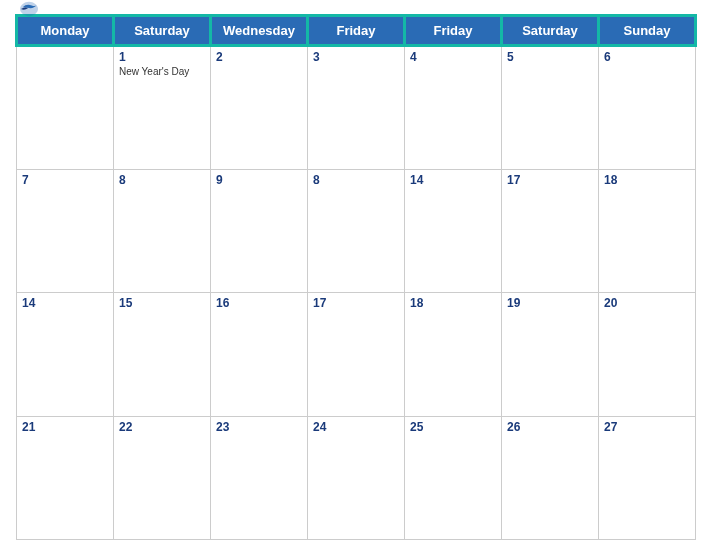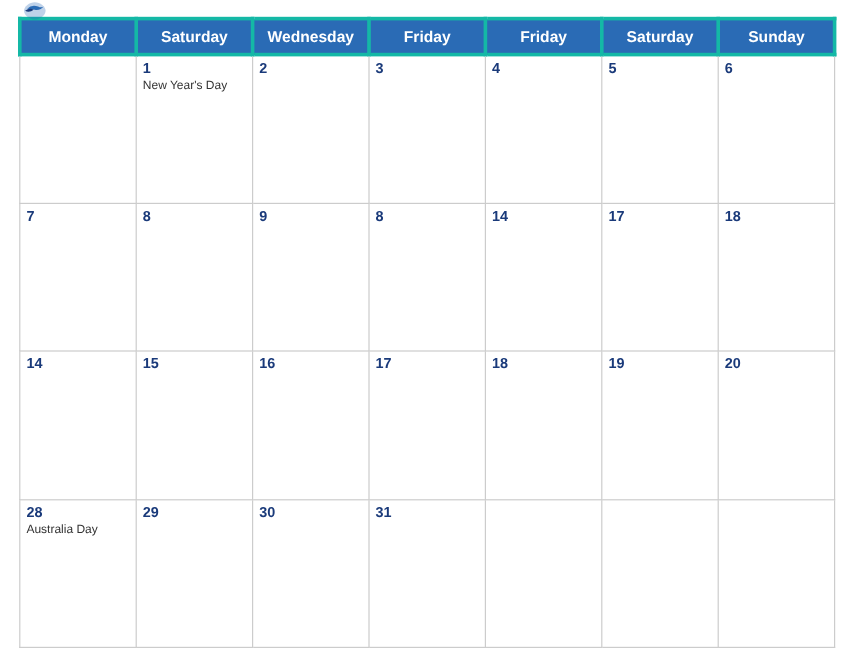--- a/index.html
+++ b/index.html
@@ -203,30 +203,35 @@
         </td>
         <td>
           <span class="day-number">19</span>
         </td>
         <td>
           <span class="day-number">20</span>
         </td>
       </tr>
       <tr>
         <td>
-          <span class="day-number">28</span>
-          <span class="holiday-label">Australia Day</span>
-        </td>
-        <td>
-          <span class="day-number">29</span>
-        </td>
-        <td>
-          <span class="day-number">30</span>
-        </td>
-        <td>
-          <span class="day-number">31</span>
-        </td>
-        <td class="empty-cell"></td>
-        <td class="empty-cell"></td>
-        <td class="empty-cell"></td>
+          <span class="day-number">21</span>
+        </td>
+        <td>
+          <span class="day-number">22</span>
+        </td>
+        <td>
+          <span class="day-number">23</span>
+        </td>
+        <td>
+          <span class="day-number">24</span>
+        </td>
+        <td>
+          <span class="day-number">25</span>
+        </td>
+        <td>
+          <span class="day-number">26</span>
+        </td>
+        <td>
+          <span class="day-number">27</span>
+        </td>
       </tr>
     </tbody>
 </table>
 
 </body></html>

